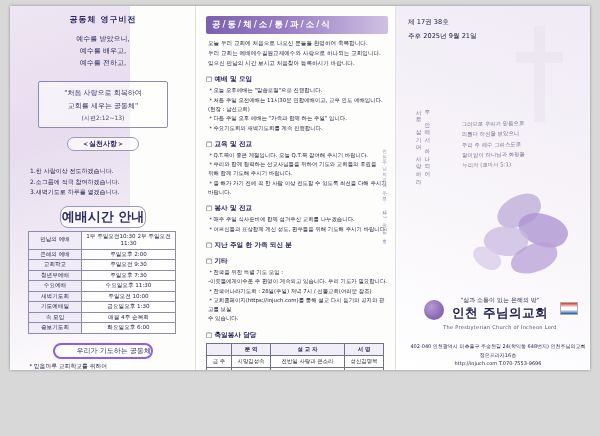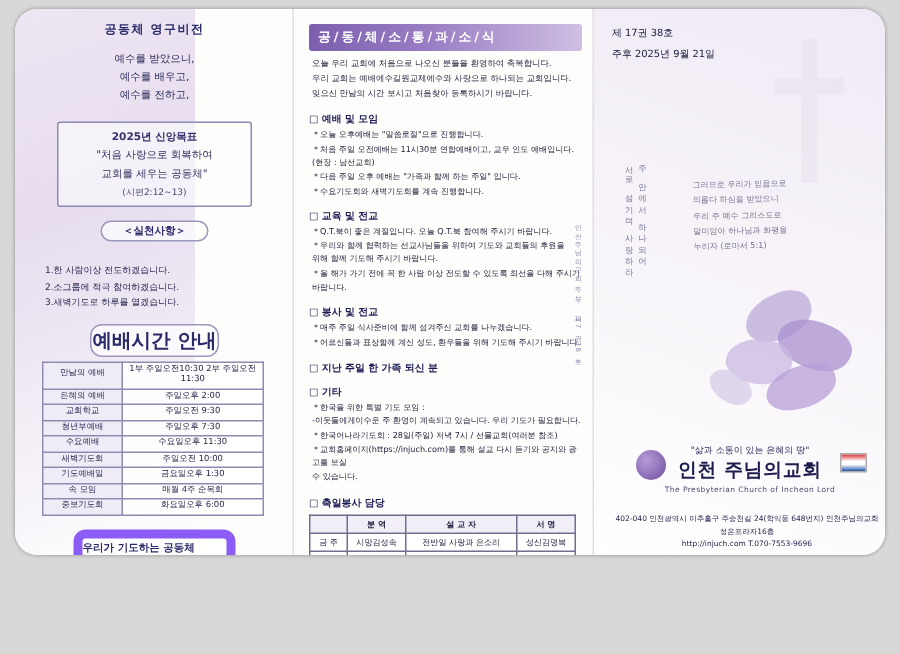--- a/index.html
+++ b/index.html
@@ -7,21 +7,20 @@
     width:600px;height:436px;
     background:#d8d8d8;
     font-family:"DejaVu Sans","Liberation Sans",sans-serif;
     overflow:hidden;
   }
   .page{
     position:absolute;left:10px;top:6px;width:580px;height:364px;
     background:#fdfdfb;
     box-shadow:0 0 3px rgba(0,0,0,.35);
     overflow:hidden;
-    border-radius:15px;
   }
   
   .wash-left{
     position:absolute;left:0;top:0;width:120px;height:100%;
     background:linear-gradient(160deg,#efe6f3 0%,#e6dcee 35%,#f3eef6 70%,#ffffff 100%);
   }
   .wash-right{
     position:absolute;right:0;top:0;width:195px;height:100%;
     background:linear-gradient(200deg,#efeaf5 0%,#f6f2f8 40%,#ffffff 100%);
   }
@@ -74,22 +73,22 @@
   table.svc{
     margin:0 10px;border-collapse:collapse;width:148px;background:rgba(255,255,255,.82);
   }
   table.svc td{
     border:1px solid #8e8ab0;font-size:5.6px;color:#1f1f46;padding:1px 2px;line-height:1.35;
   }
   table.svc td.lbl{width:48px;text-align:center;background:rgba(238,234,246,.9);}
   table.svc td.val{text-align:center;}
 
   .contact-h{
-    margin:9px auto 3px;width:96px;text-align:left;font-size:7px;font-weight:bold;
-    color:#2b2b6b;border:6px solid #8b5cf6;border-radius:8px;background:rgba(255,255,255,.7);padding:1px 0;
+    margin:9px auto 3px;width:96px;text-align:right;font-size:7px;font-weight:normal;
+    color:#2b2b6b;border:2px solid #8b5cf6;border-radius:8px;background:rgba(255,255,255,.7);padding:1px 0;
   }
   .contact-list{margin:0 10px;font-size:5.8px;line-height:1.7;color:#23234b;}
   .lp-foot{
     position:absolute;left:12px;top:382px;width:150px;font-size:5px;color:#3a3a60;line-height:1.5;
   }
 
   
   .cp{position:absolute;left:196px;top:10px;width:182px;}
   .cp-band{
     background:linear-gradient(90deg,#7b5fae 0%,#9a7fc4 45%,#cfc0e3 100%);
@@ -159,21 +158,20 @@
 
   <div class="lp">
     <div class="lp-title">공동체 영구비전</div>
     <div class="vision-box">
       <div>예수를 받았으니,</div>
       <div>예수를 배우고,</div>
       <div>예수를 전하고,</div>
     </div>
 
     <div class="year-vision">
-      <div class="yv-h">2025년 신앙목표</div>
       <div class="yv-b">"처음 사랑으로 회복하여</div>
       <div class="yv-b">교회를 세우는 공동체"</div>
       <div class="yv-ref">(시편2:12~13)</div>
     </div>
 
     <div class="sec-h">＜실천사항＞</div>
     <div class="mission-list">
       <div>1.한 사람이상 전도하겠습니다.</div>
       <div>2.소그룹에 적극 참여하겠습니다.</div>
       <div>3.새벽기도로 하루를 열겠습니다.</div>

